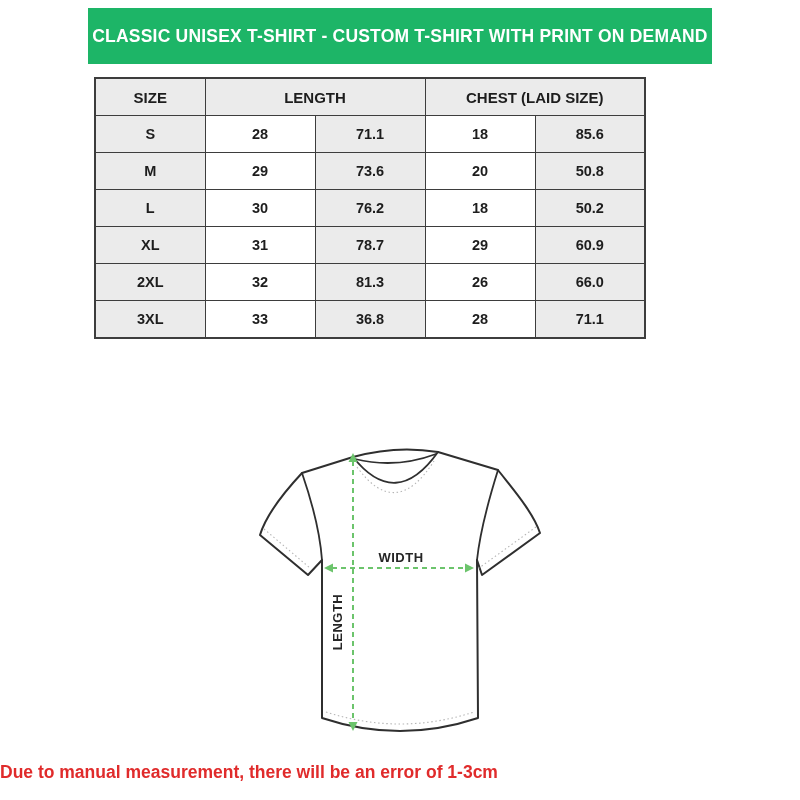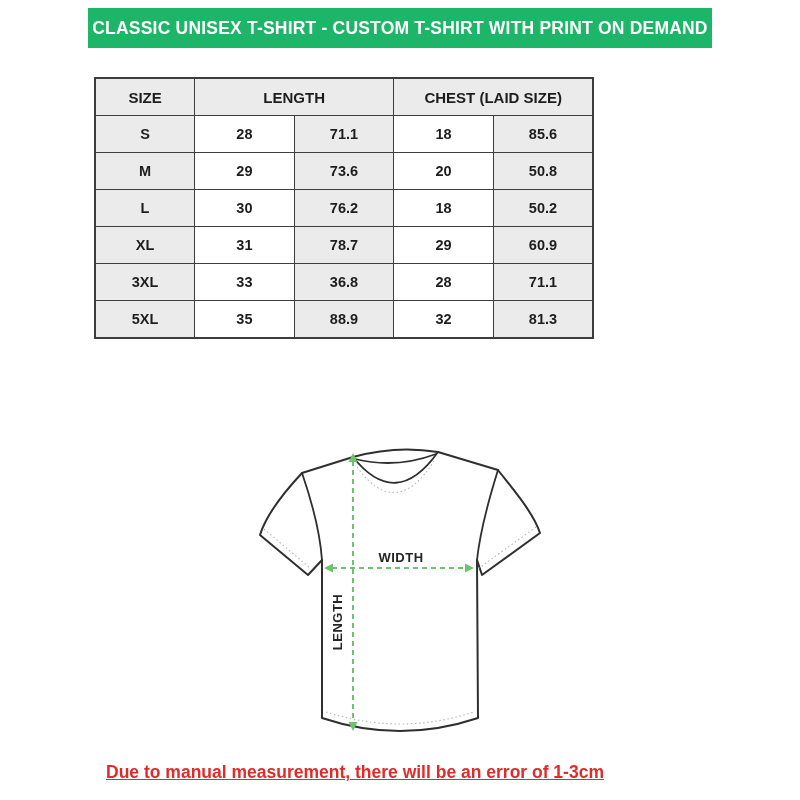--- a/index.html
+++ b/index.html
@@ -2,31 +2,31 @@
 <html style="--banner-green: #1db567; --banner-text: #ffffff; --arrow-green: #6cc46c; --footer-red: #e02b2b; --cell-gray: #ebebeb; --cell-white: #ffffff; --table-border: #3d3d3d; --table-text: #1d1d1d; --shirt-outline: #2f2f2f; --stitch-gray: #b5b5b5;"><head>
 <meta charset="utf-8">
 <style>
   html,body{margin:0;padding:0;}
   body{
     width:800px;height:800px;background:#ffffff;position:relative;overflow:hidden;
     font-family:"Liberation Sans", sans-serif;
   }
   
   .banner{
-    position:absolute;left:88px;top:8px;width:624px;height:40px;
+    position:absolute;left:88px;top:8px;width:624px;height:56px;
     background:var(--banner-green,#1db567);
     display:flex;align-items:center;justify-content:center;
   }
   .banner span{
     color:var(--banner-text,#ffffff);font-weight:bold;font-size:17.5px;
     letter-spacing:.2px;white-space:nowrap;
   }
   
   table.size-chart{
-    position:absolute;left:94px;top:77px;width:500px;
+    position:absolute;left:94px;top:77px;width:552px;
     border-collapse:collapse;table-layout:fixed;
     border:2.5px solid var(--table-border,#3d3d3d);
   }
   table.size-chart th,table.size-chart td{
     border:1.5px solid var(--table-border,#3d3d3d);
     text-align:center;vertical-align:middle;
     color:var(--table-text,#1d1d1d);font-weight:bold;
     padding:0;
   }
   table.size-chart thead th{height:36px;font-size:15px;background:var(--cell-gray,#ebebeb);}
@@ -37,22 +37,22 @@
   
   .diagram{position:absolute;left:250px;top:440px;width:300px;height:315px;}
   .diagram .outline{fill:#ffffff;stroke:var(--shirt-outline,#2f2f2f);stroke-width:2;stroke-linejoin:round;stroke-linecap:round;}
   .diagram .seam{fill:none;stroke:var(--shirt-outline,#2f2f2f);stroke-width:1.8;stroke-linecap:round;}
   .diagram .stitch{fill:none;stroke:var(--stitch-gray,#b5b5b5);stroke-width:1.1;stroke-dasharray:1.5,2.6;}
   .diagram .arrow-line{fill:none;stroke:var(--arrow-green,#6cc46c);stroke-width:2;stroke-dasharray:5,4;}
   .diagram .arrow-head{fill:var(--arrow-green,#6cc46c);stroke:none;}
   .diagram text{fill:#262626;font-family:"Liberation Sans",sans-serif;font-weight:bold;font-size:13px;letter-spacing:.5px;}
   
   .footer-note{
-    position:absolute;left:0;top:762px;width:710px;text-align:center;
-    color:var(--footer-red,#e02b2b);font-weight:bold;font-size:17.5px;text-decoration:underline;
+    position:absolute;left:0;top:762px;width:710px;text-align:left;
+    color:var(--footer-red,#e02b2b);font-weight:bold;font-size:17.5px;
   }
 </style>
 </head>
 <body>
 
 <div class="banner">
   <span>CLASSIC UNISEX T-SHIRT - CUSTOM T-SHIRT WITH PRINT ON DEMAND</span>
 </div>
 
 <table class="size-chart">
@@ -93,32 +93,32 @@
       <td>50.2</td>
     </tr>
     <tr>
       <td>XL</td>
       <td>31</td>
       <td>78.7</td>
       <td>29</td>
       <td>60.9</td>
     </tr>
     <tr>
+      <td>2XL</td>
+      <td>32</td>
+      <td>81.3</td>
+      <td>26</td>
+      <td>66.0</td>
+    </tr>
+    <tr>
       <td>3XL</td>
       <td>33</td>
       <td>36.8</td>
       <td>28</td>
       <td>71.1</td>
-    </tr>
-    <tr>
-      <td>5XL</td>
-      <td>35</td>
-      <td>88.9</td>
-      <td>32</td>
-      <td>81.3</td>
     </tr>
   </tbody>
 </table>
 
 <svg class="diagram" viewBox="0 0 300 315">
 
   <path class="outline" d="M103,17 Q146,5 188,12 L248,30 C262,48 283,72 290,93 L232,135 L227,120 L228,278 Q150,304 72,278 L72,120 L58,135 L10,95 C17,72 38,48 52,33 Z"></path>
 
   <path class="seam" d="M52,33 C62,62 70,92 72,120"></path>
   <path class="seam" d="M248,30 C238,62 230,92 227,120"></path>

